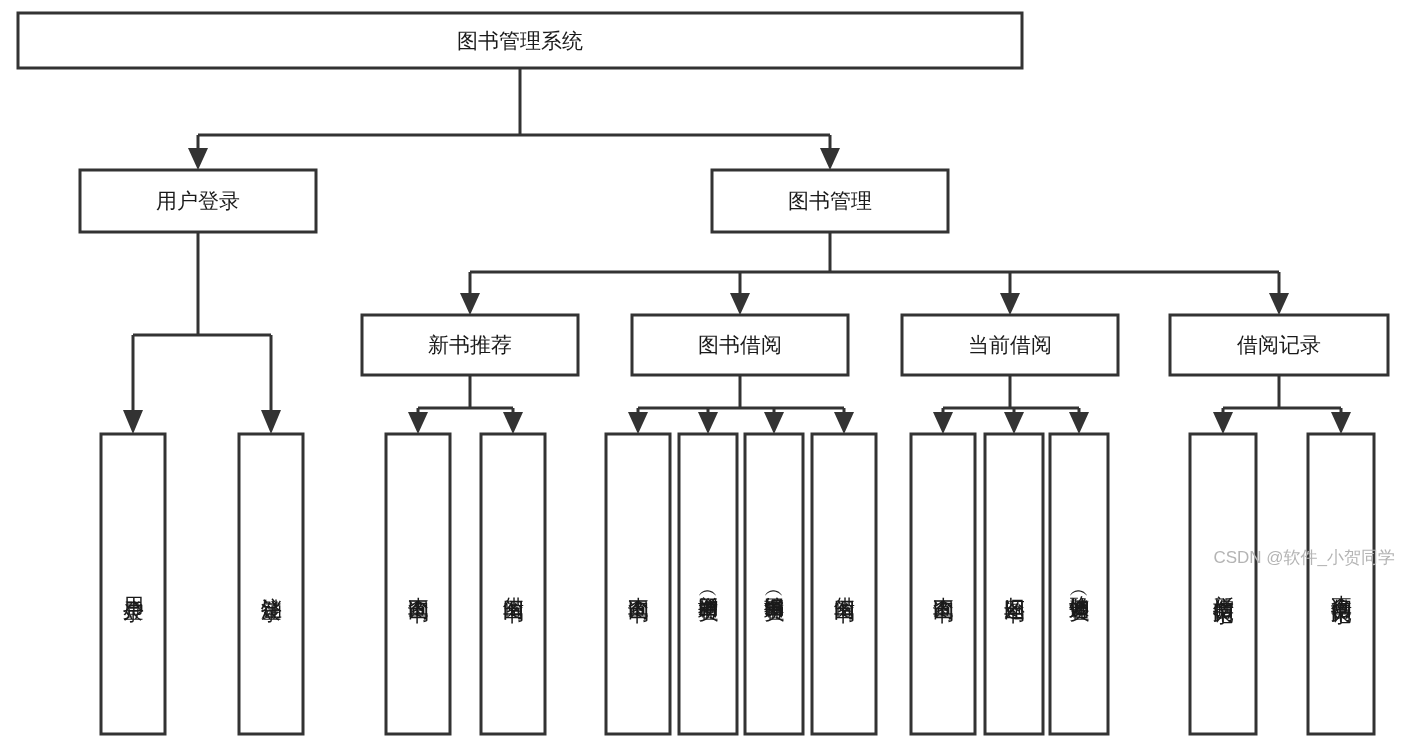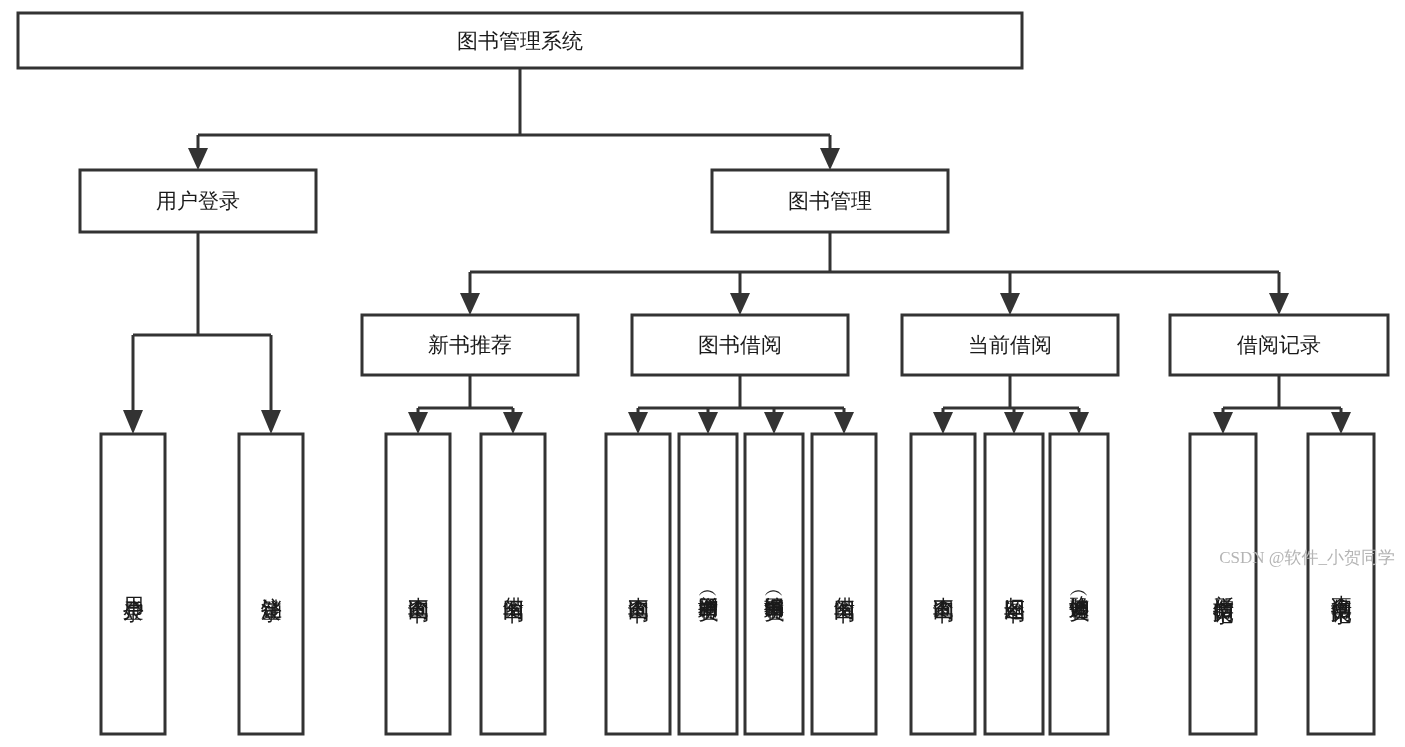--- a/index.html
+++ b/index.html
@@ -64,21 +64,21 @@
     pointer-events: none;
   }
   .vlabel.tall {
     font-size: 20px;
     letter-spacing: 1px;
   }
   #watermark {
     position: absolute;
     right: 10px;
     bottom: 6px;
-    font-family: Liberation Serif, serif;
+    font-family: Liberation Sans, sans-serif;
     font-size: 17px;
     color: #b4b4b4;
     white-space: nowrap;
     pointer-events: none;
   }
 </style>
 </head>
 <body>
 
 <div id="diagram-root">

